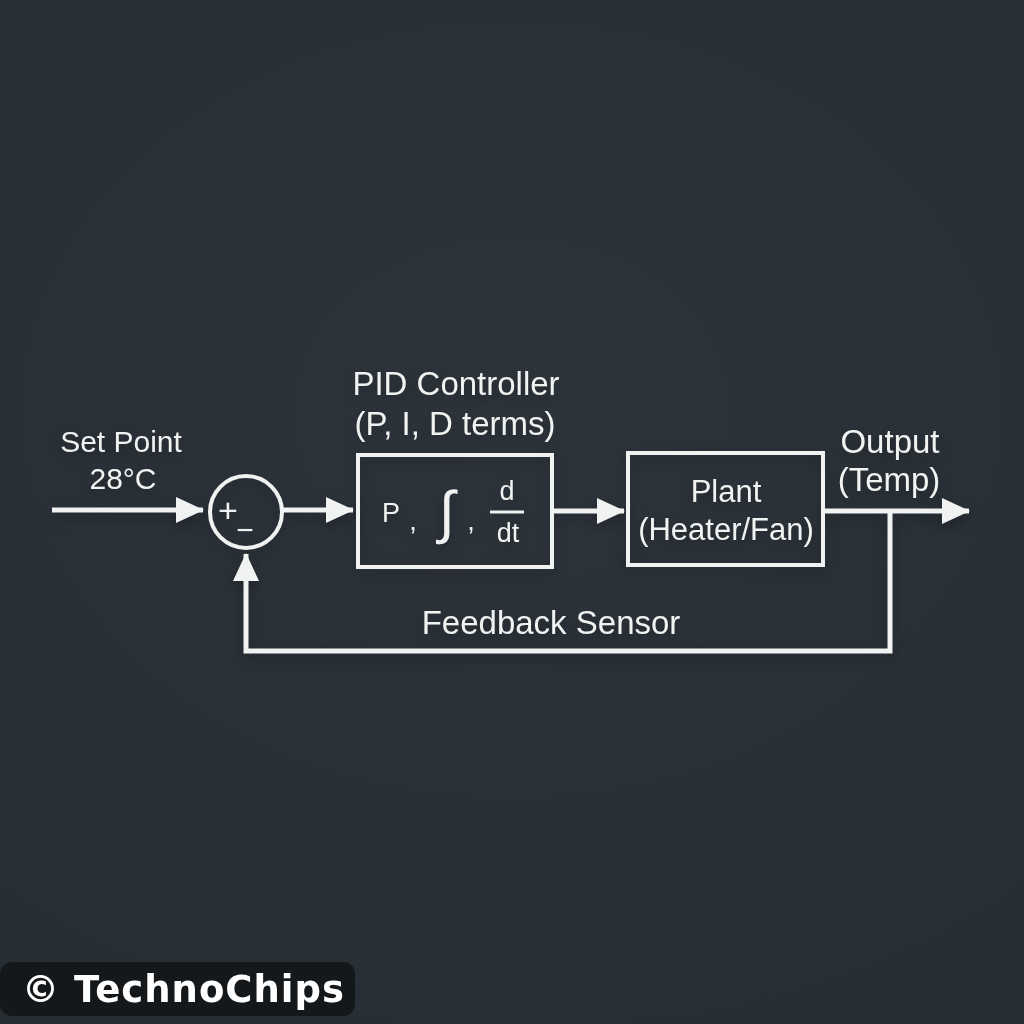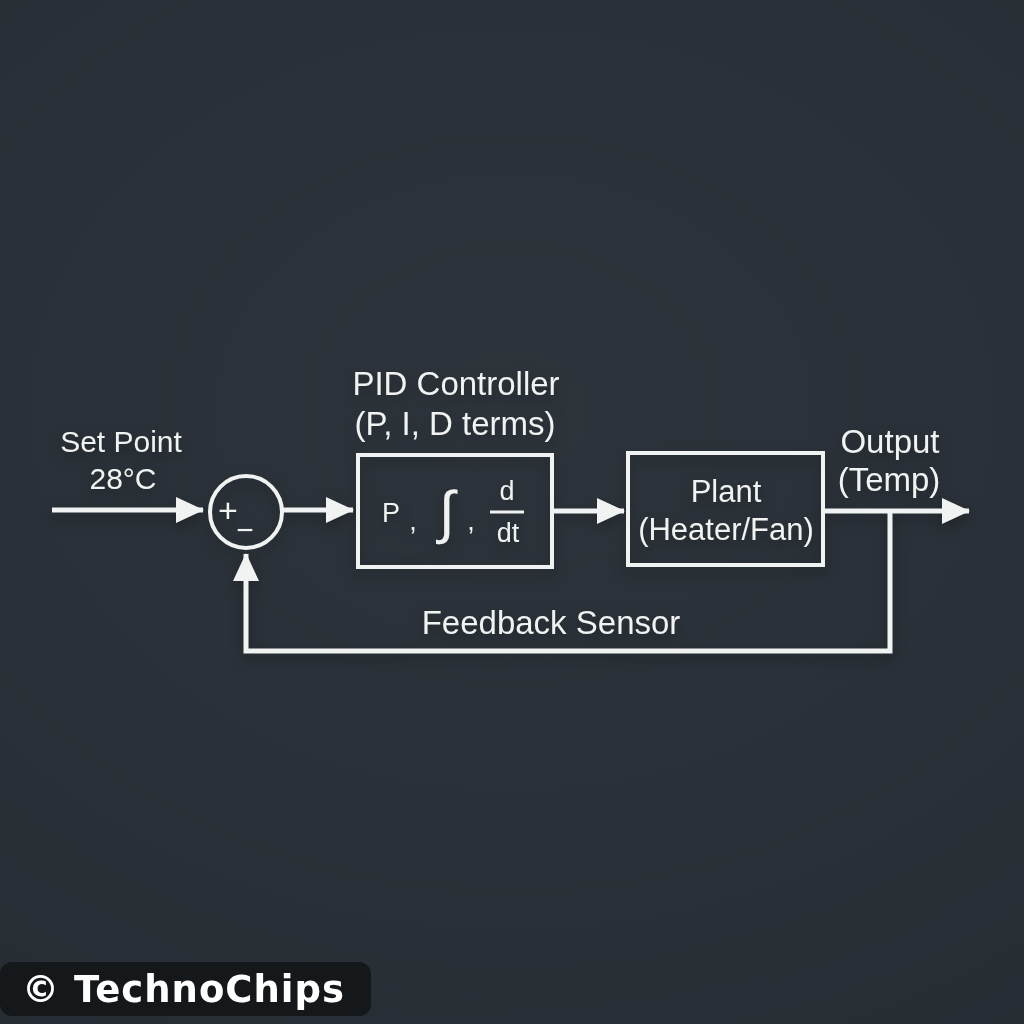--- a/index.html
+++ b/index.html
@@ -55,21 +55,21 @@
   .t-integral { font-size: 58px; font-family: "DejaVu Sans", sans-serif; }
   .t-plus    { font-size: 34px; }
   .t-minus   { font-size: 30px; }
   .watermark {
     position: absolute;
     left: 0;
     top: 962px;
     height: 54px;
     display: flex;
     align-items: center;
-    padding: 0 26px 0 22px;
+    padding: 0 10px 0 22px;
     border-radius: 12px;
     background: var(--badge-bg);
     color: var(--badge-text);
     font-family: "DejaVu Sans", "Liberation Sans", sans-serif;
     font-weight: bold;
     font-size: 37px;
     letter-spacing: 1px;
     z-index: 3;
   }
 </style>

